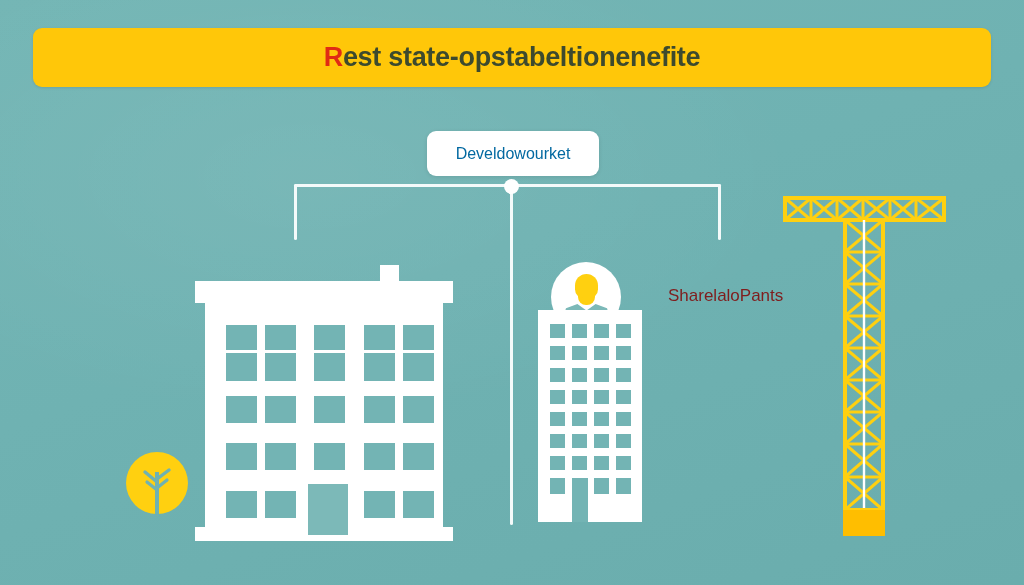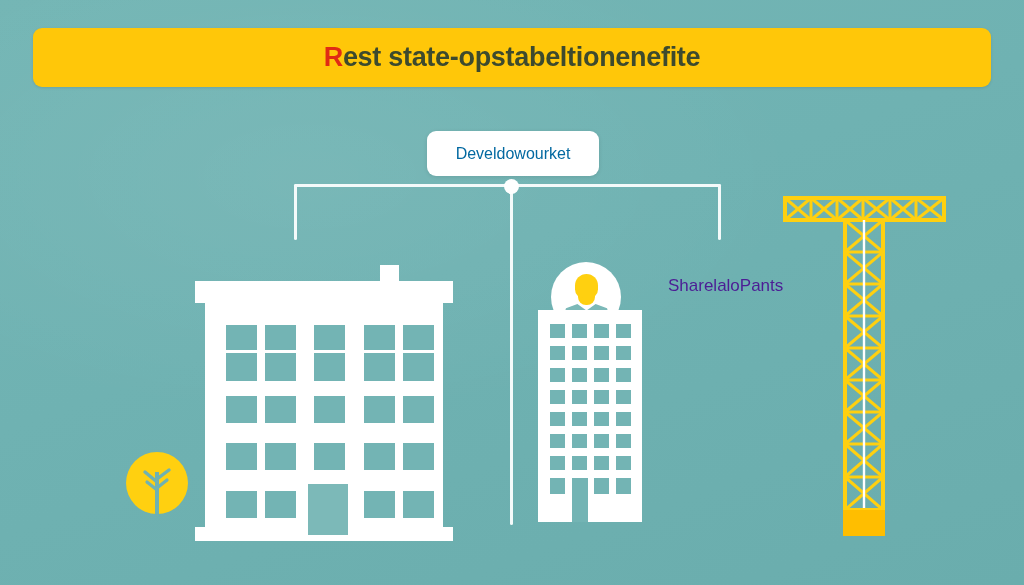--- a/index.html
+++ b/index.html
@@ -114,23 +114,23 @@
   .node-label-text {
     font-size: 16px;
     color: #0369a1;
     white-space: nowrap;
   }
 
   
   .side-label {
     position: absolute;
     left: 668px;
-    top: 276px;
+    top: 286px;
     font-size: 17px;
-    color: #4c1d95;
+    color: #7f1d1d;
     white-space: nowrap;
   }
 
   
   .tree-badge {
     position: absolute;
     left: 126px;
     top: 452px;
     width: 62px;
     height: 62px;

